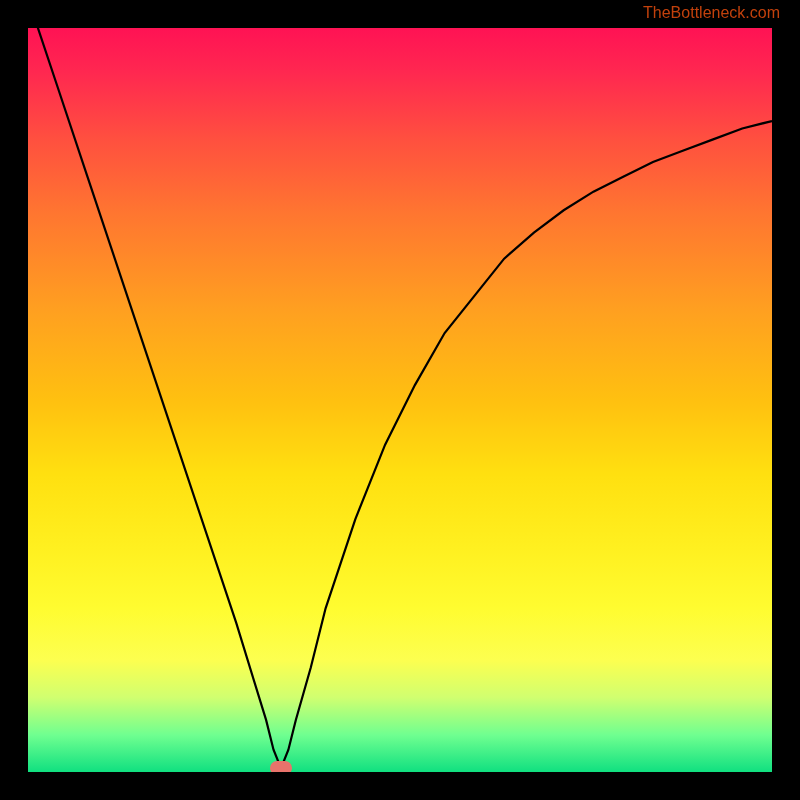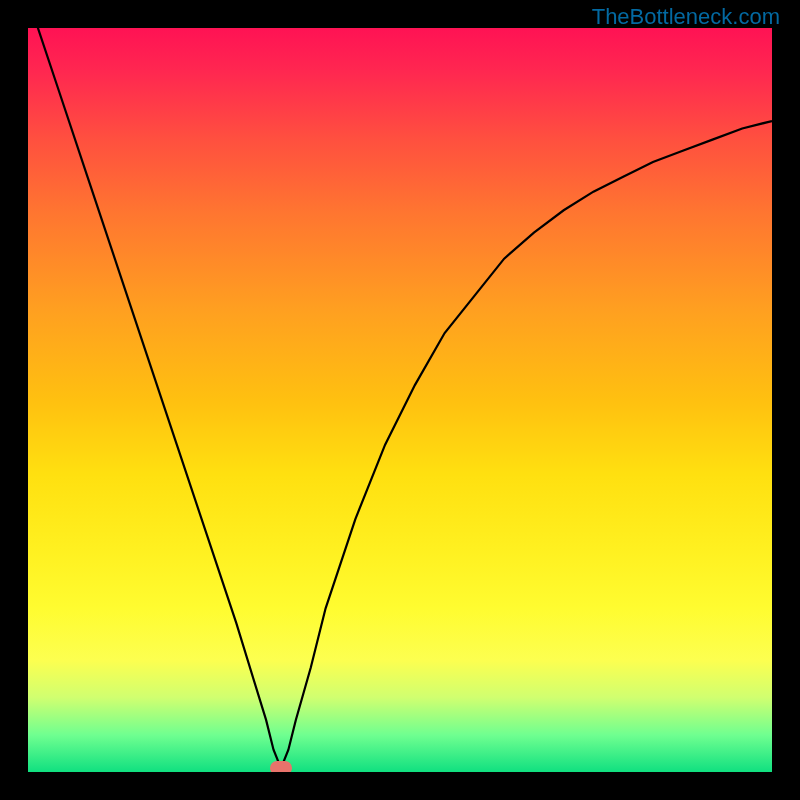--- a/index.html
+++ b/index.html
@@ -8,22 +8,22 @@
     height: 800px;
     background: #000;
     position: relative;
     font-family: Arial, sans-serif;
     overflow: hidden;
   }
   .watermark {
     position: absolute;
     top: 4px;
     right: 20px;
-    color: #0369a1;
-    font-size: 22px;
+    color: #c2410c;
+    font-size: 16px;
     font-weight: 500;
     z-index: 10;
   }
   .plot-area {
     position: absolute;
     left: 28px;
     top: 28px;
     width: 744px;
     height: 744px;
     overflow: hidden;

